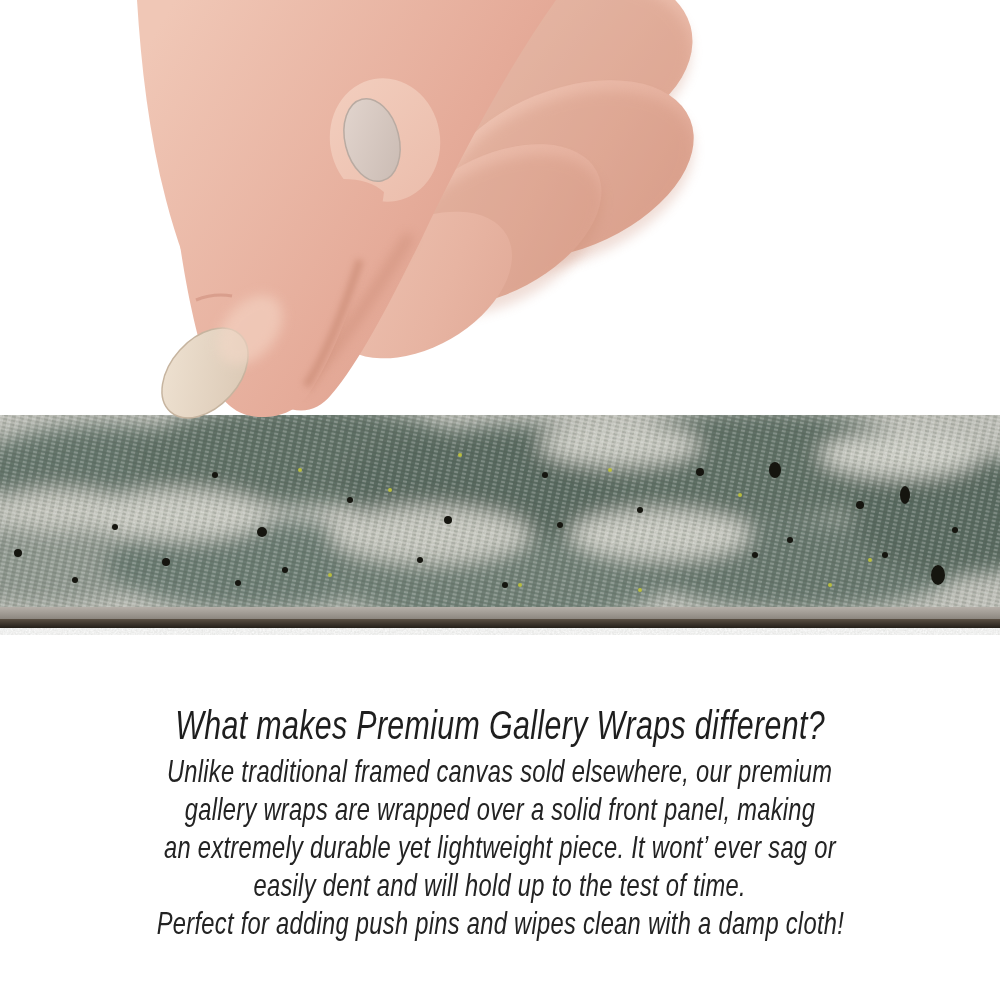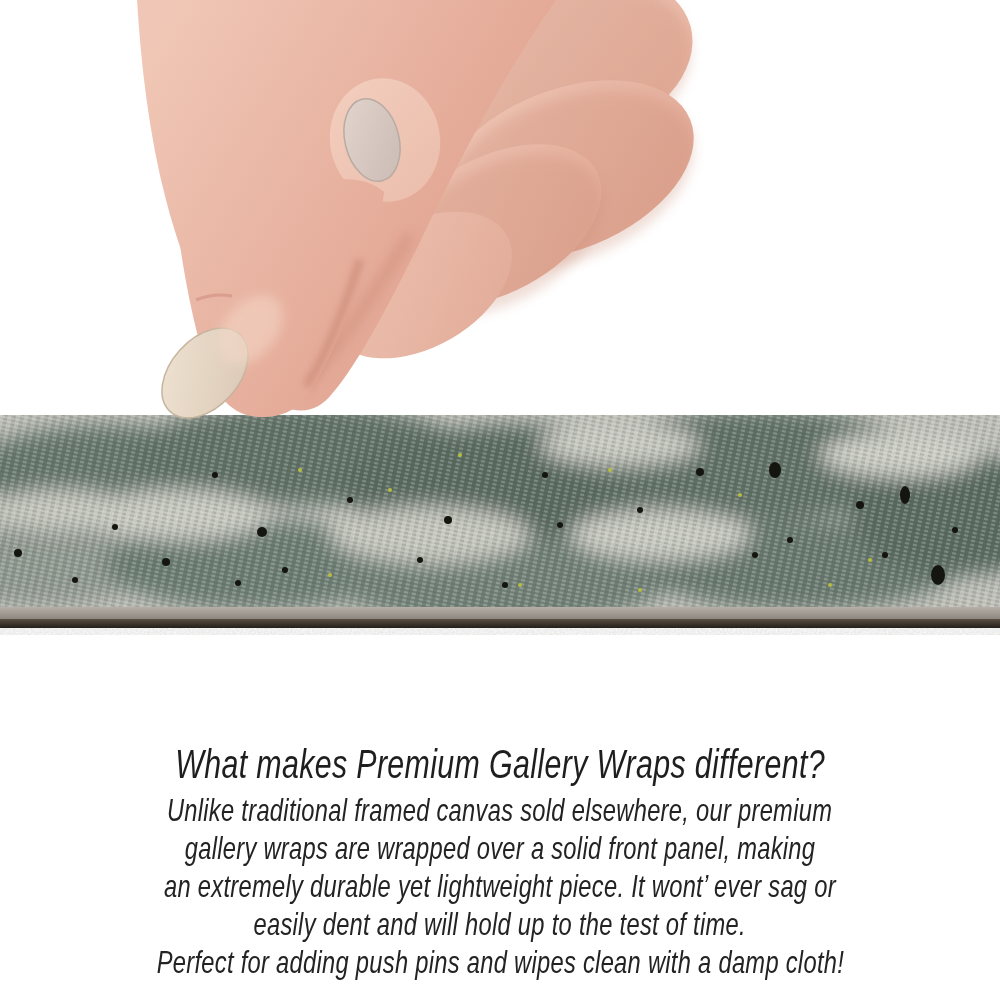--- a/index.html
+++ b/index.html
@@ -13,21 +13,21 @@
   }
   .hand-photo{
     position:absolute;left:0;top:0;width:1000px;height:440px;z-index:3;
   }
   .canvas-strip{
     position:absolute;left:0;top:415px;width:1000px;height:220px;z-index:2;
   }
   .copy{
     position:absolute;left:0;top:701px;width:1000px;z-index:1;
     display:flex;flex-direction:column;align-items:center;
-    font-style:italic;color:#222222;margin-top:39px;
+    font-style:italic;color:#222222;
   }
   .headline{
     font-size:41px;line-height:48px;font-weight:normal;margin:0 0 3px 0;
     white-space:nowrap;transform:scaleX(0.74);transform-origin:50% 50%;
     letter-spacing:0.5px;color:#1e1e1e;
   }
   .body-line{
     font-size:32px;line-height:38px;white-space:nowrap;
     transform:scaleX(0.74);transform-origin:50% 50%;
     letter-spacing:0.4px;color:#232323;

